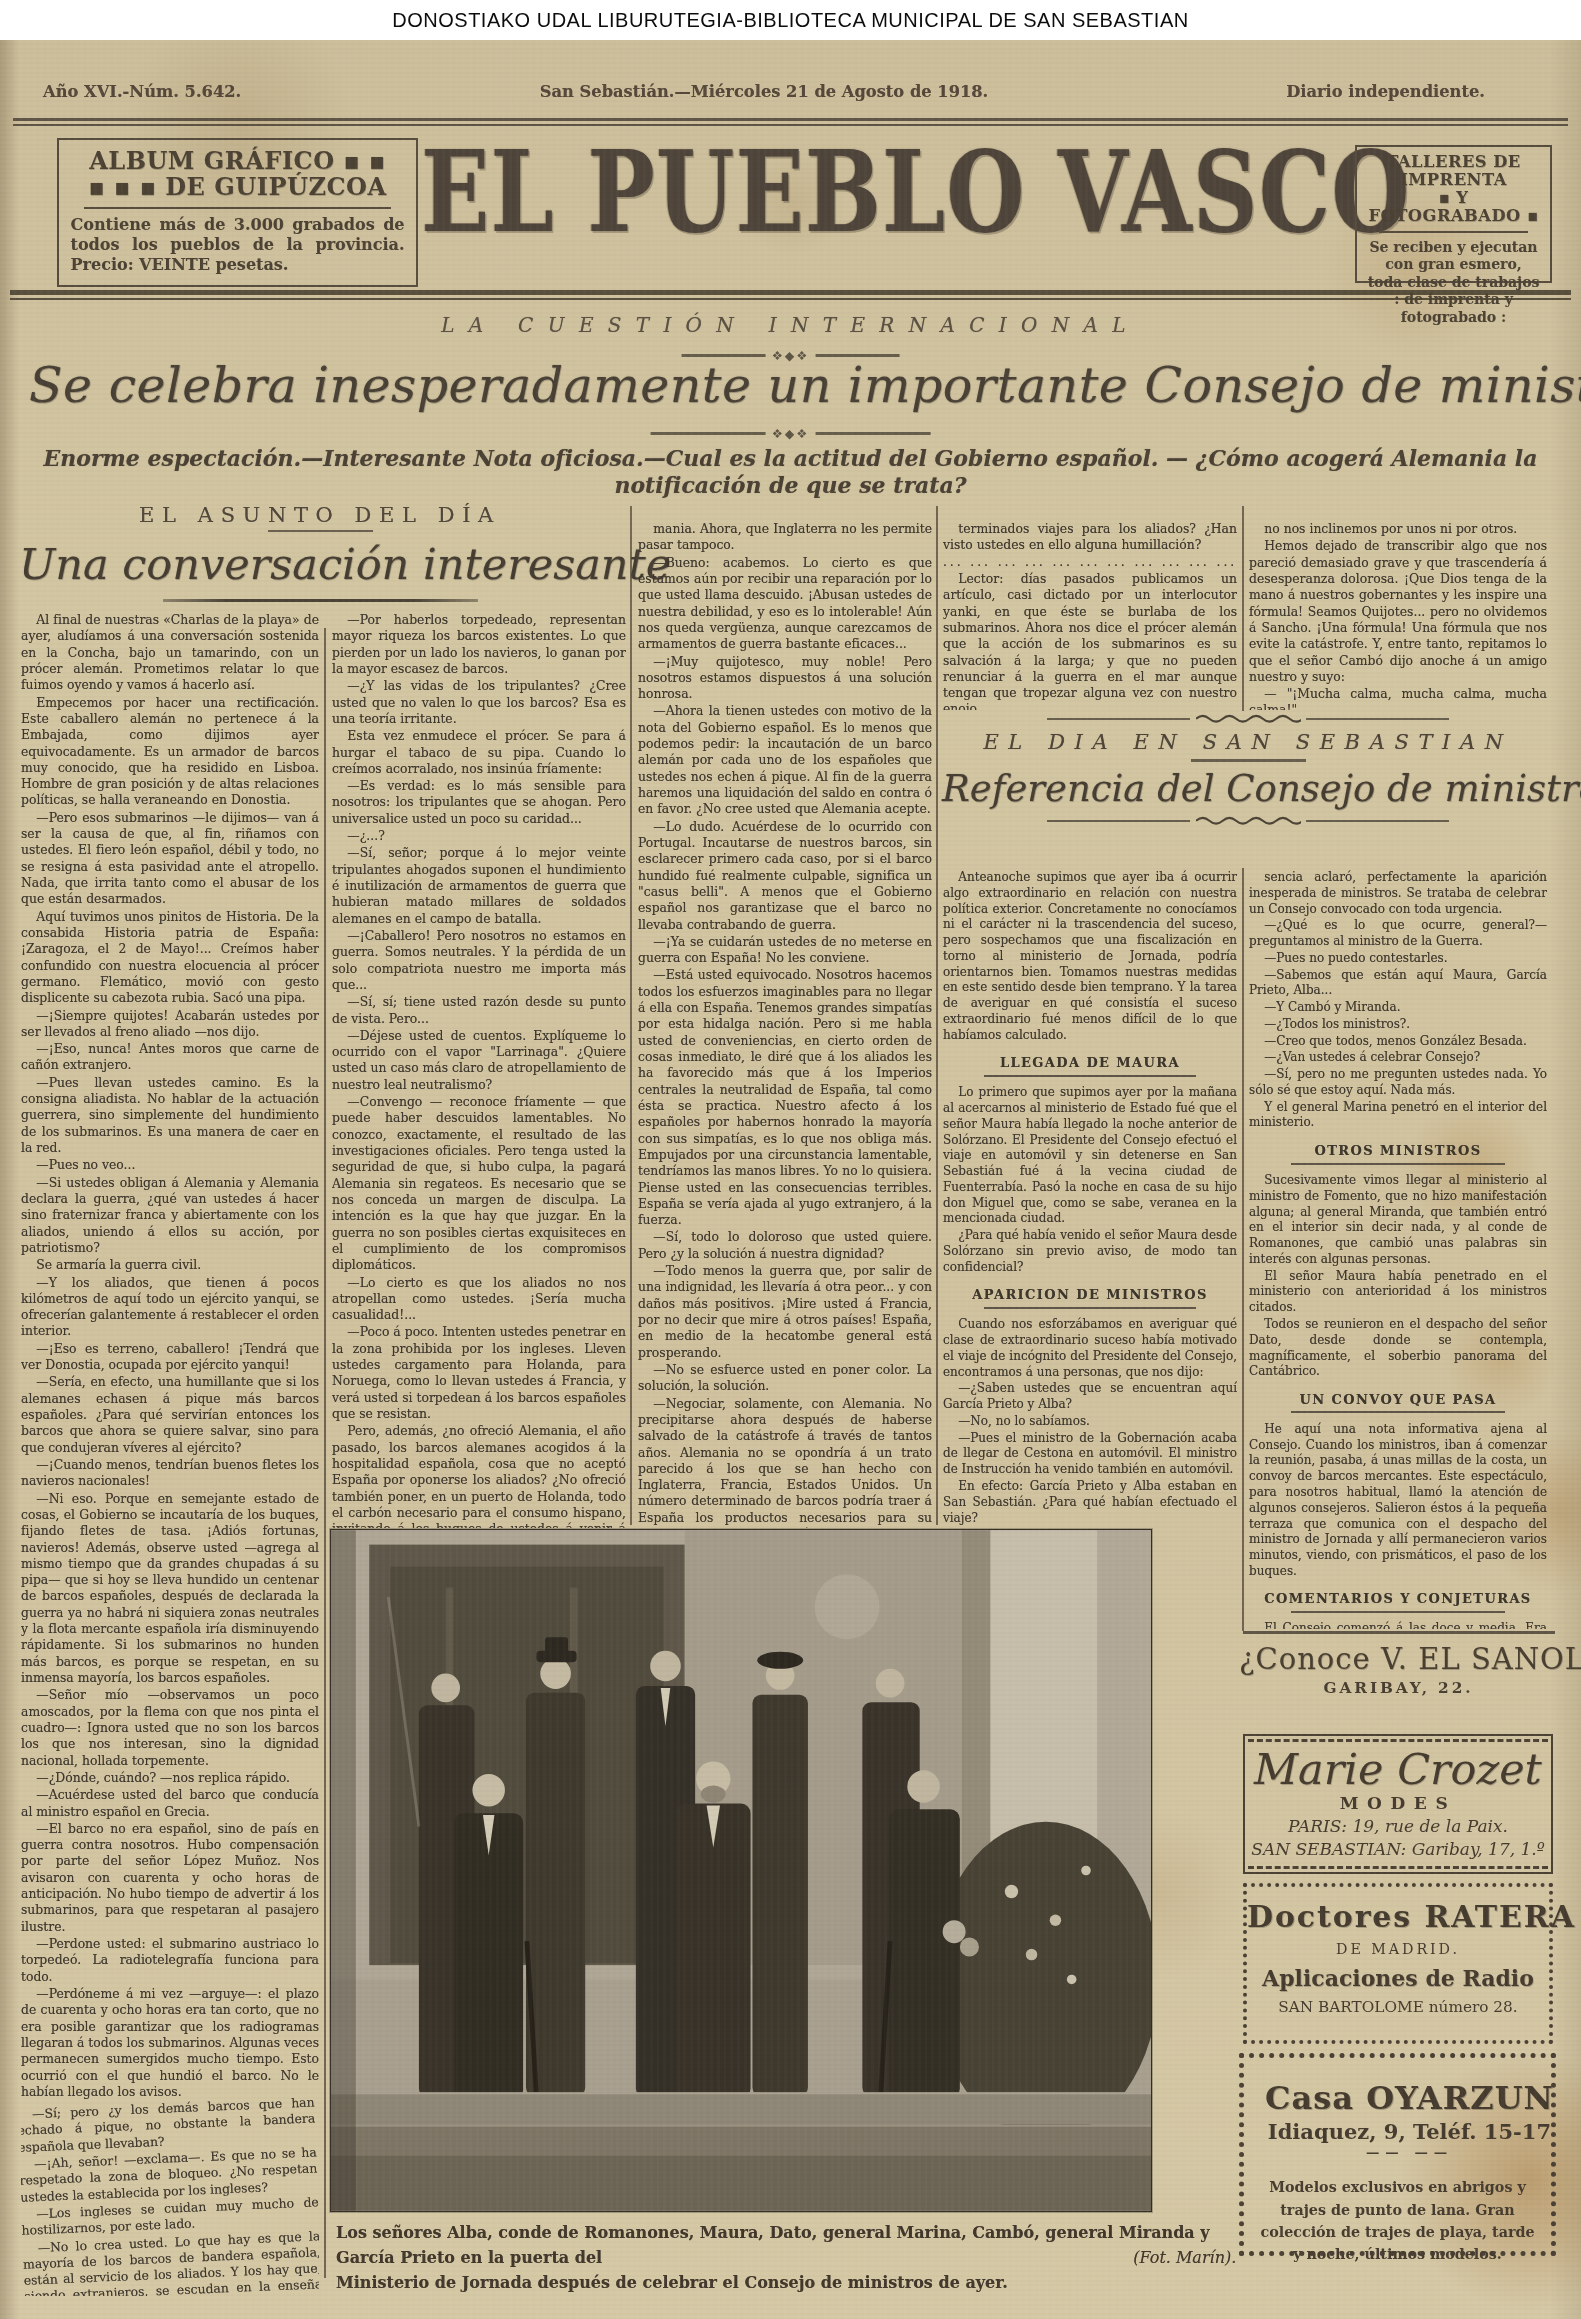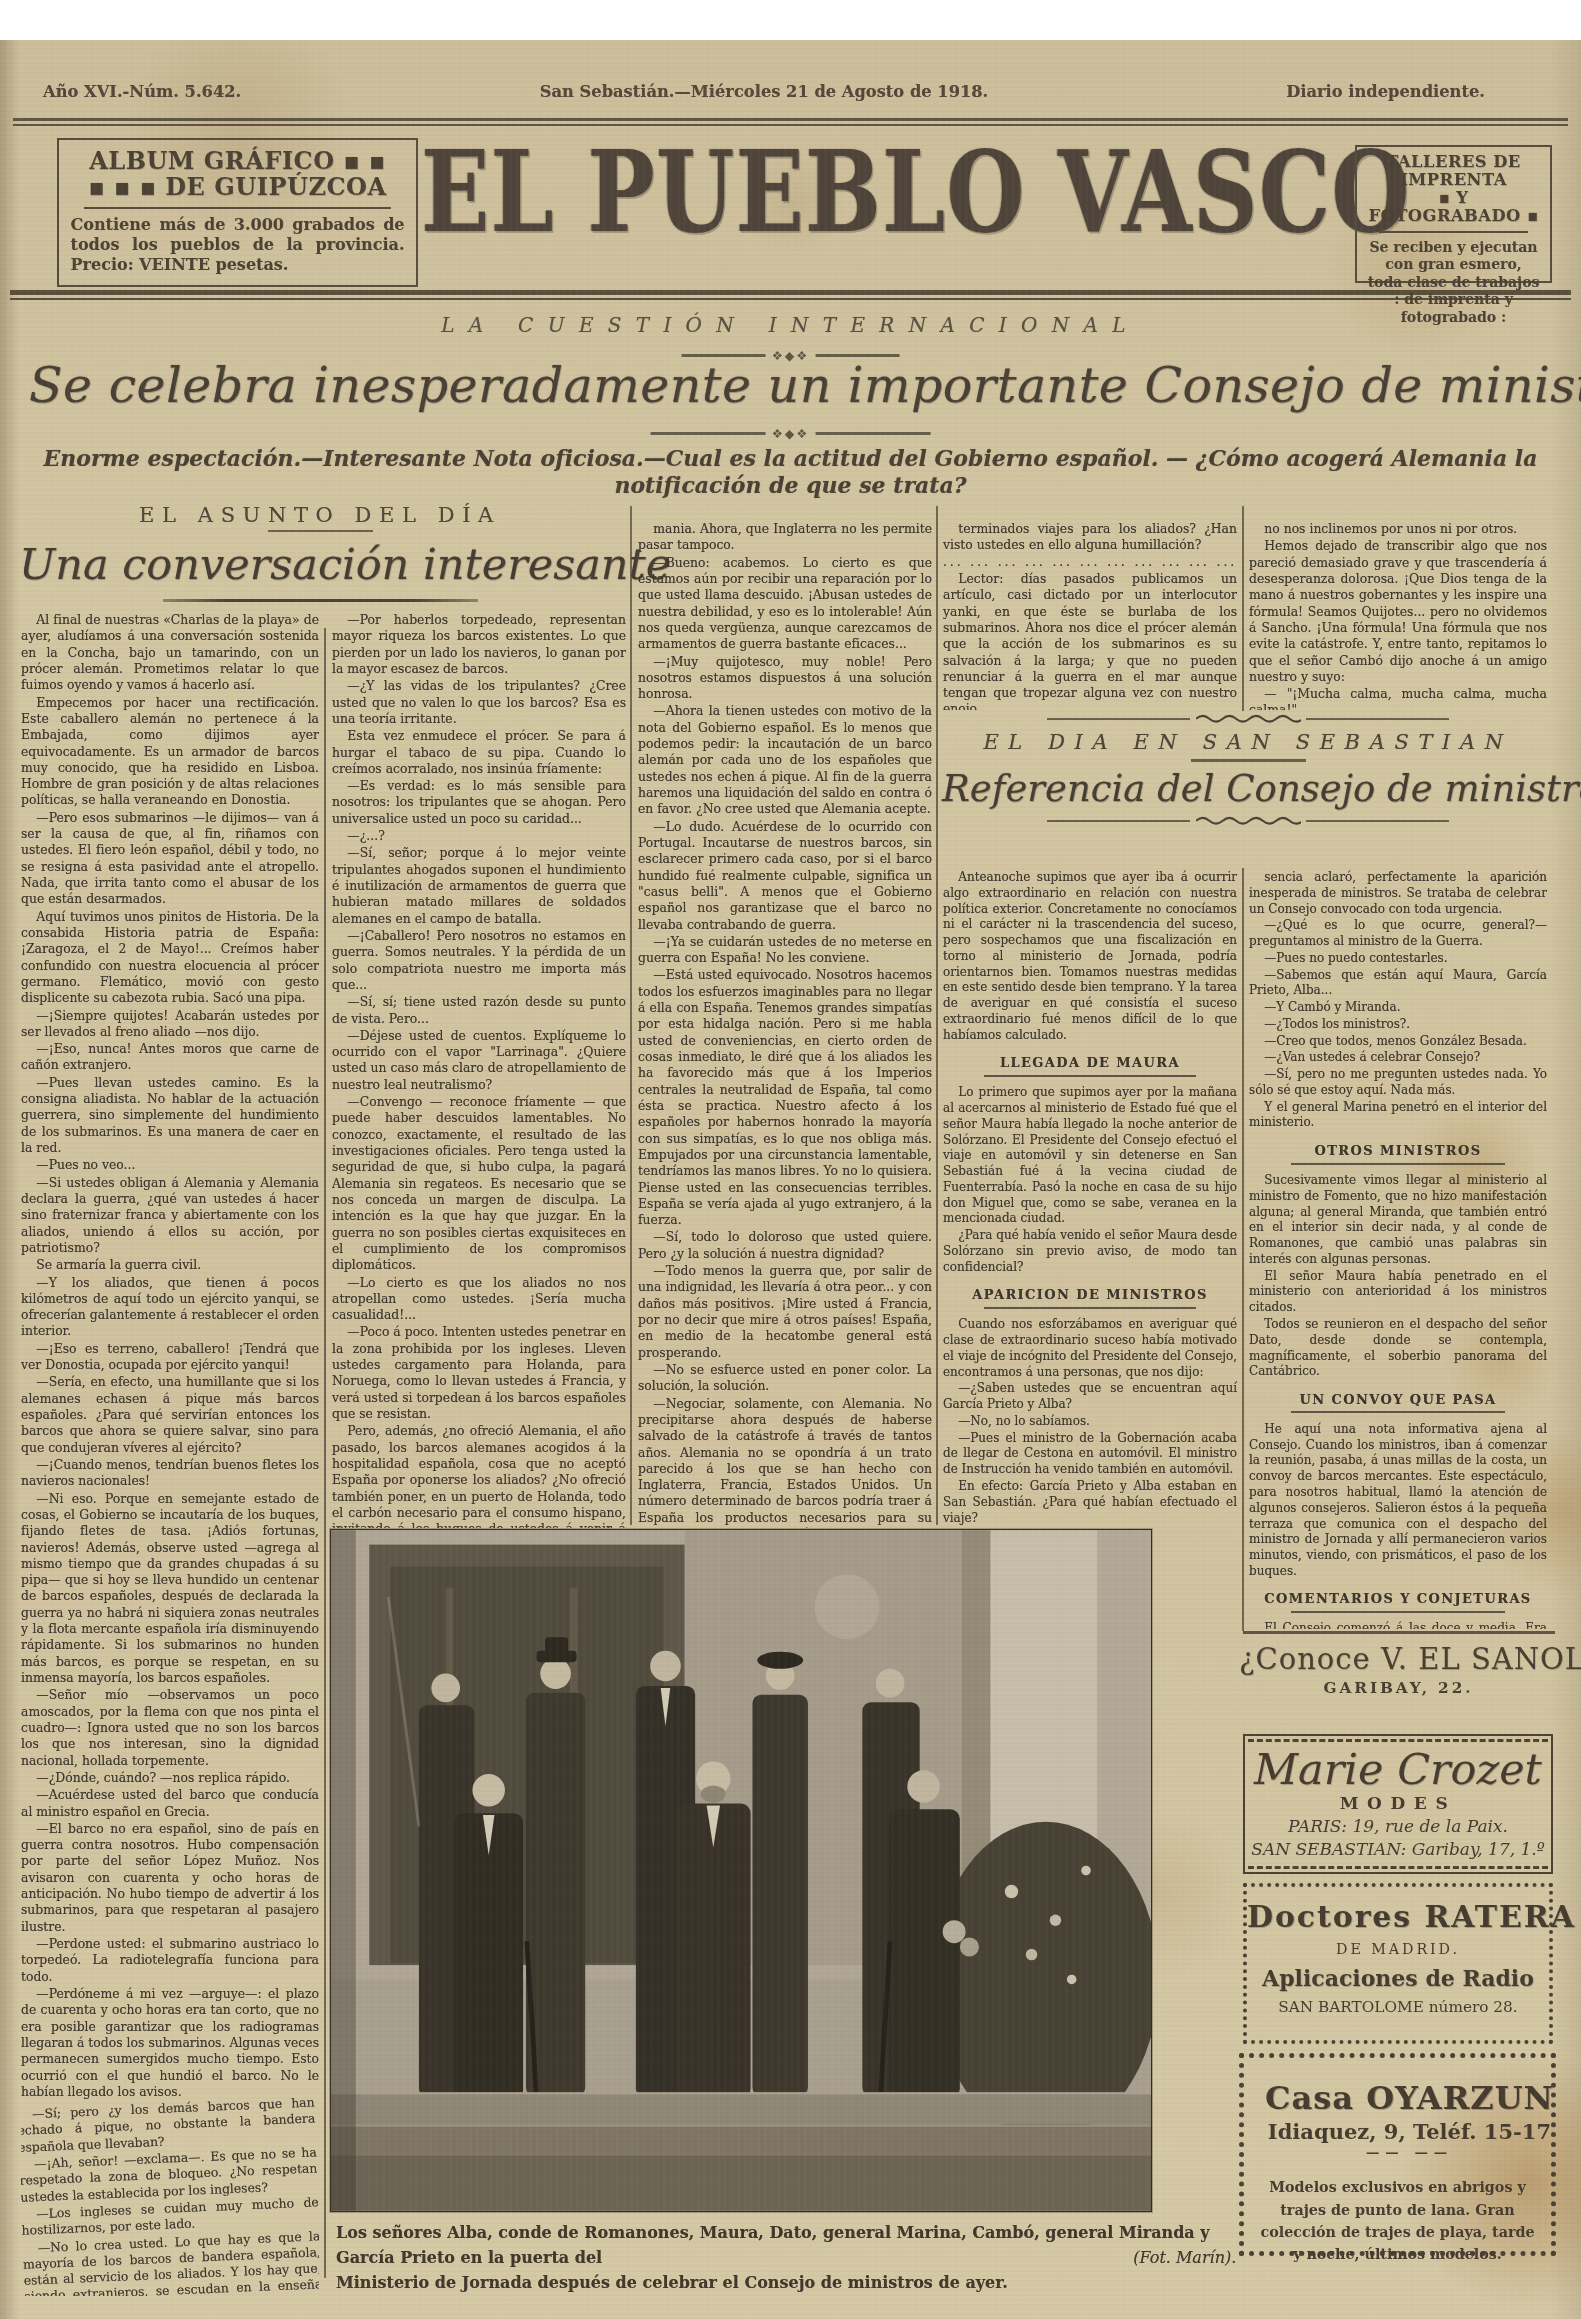--- a/index.html
+++ b/index.html
@@ -154,20 +154,23 @@
     text-shadow:1px 1px 0 rgba(69,59,46,.35);}
   #ad-oyarzun .addr{font-size:21px;font-weight:bold;margin-top:1.9px;white-space:nowrap;}
   #ad-oyarzun .dashes{font-size:13.4px;letter-spacing:5.7px;font-weight:bold;}
   #ad-oyarzun .body{font-weight:bold;font-size:14.3px;line-height:1.55;text-align:center;margin-top:3.8px;}
 </style>
 </head>
 <body>
 
 <div id="page">
 
+  <div id="banner">
+    <span>DONOSTIAKO UDAL LIBURUTEGIA-BIBLIOTECA MUNICIPAL DE SAN SEBASTIAN</span>
+  </div>
 
   <div id="paper">
 
     <div id="dateline">
       <span class="dl-l">Año XVI.-Núm. 5.642.</span>
       <span class="dl-c">San Sebastián.—Miércoles 21 de Agosto de 1918.</span>
       <span class="dl-r">Diario independiente.</span>
     </div>
 
     <div class="double-rule"></div>

